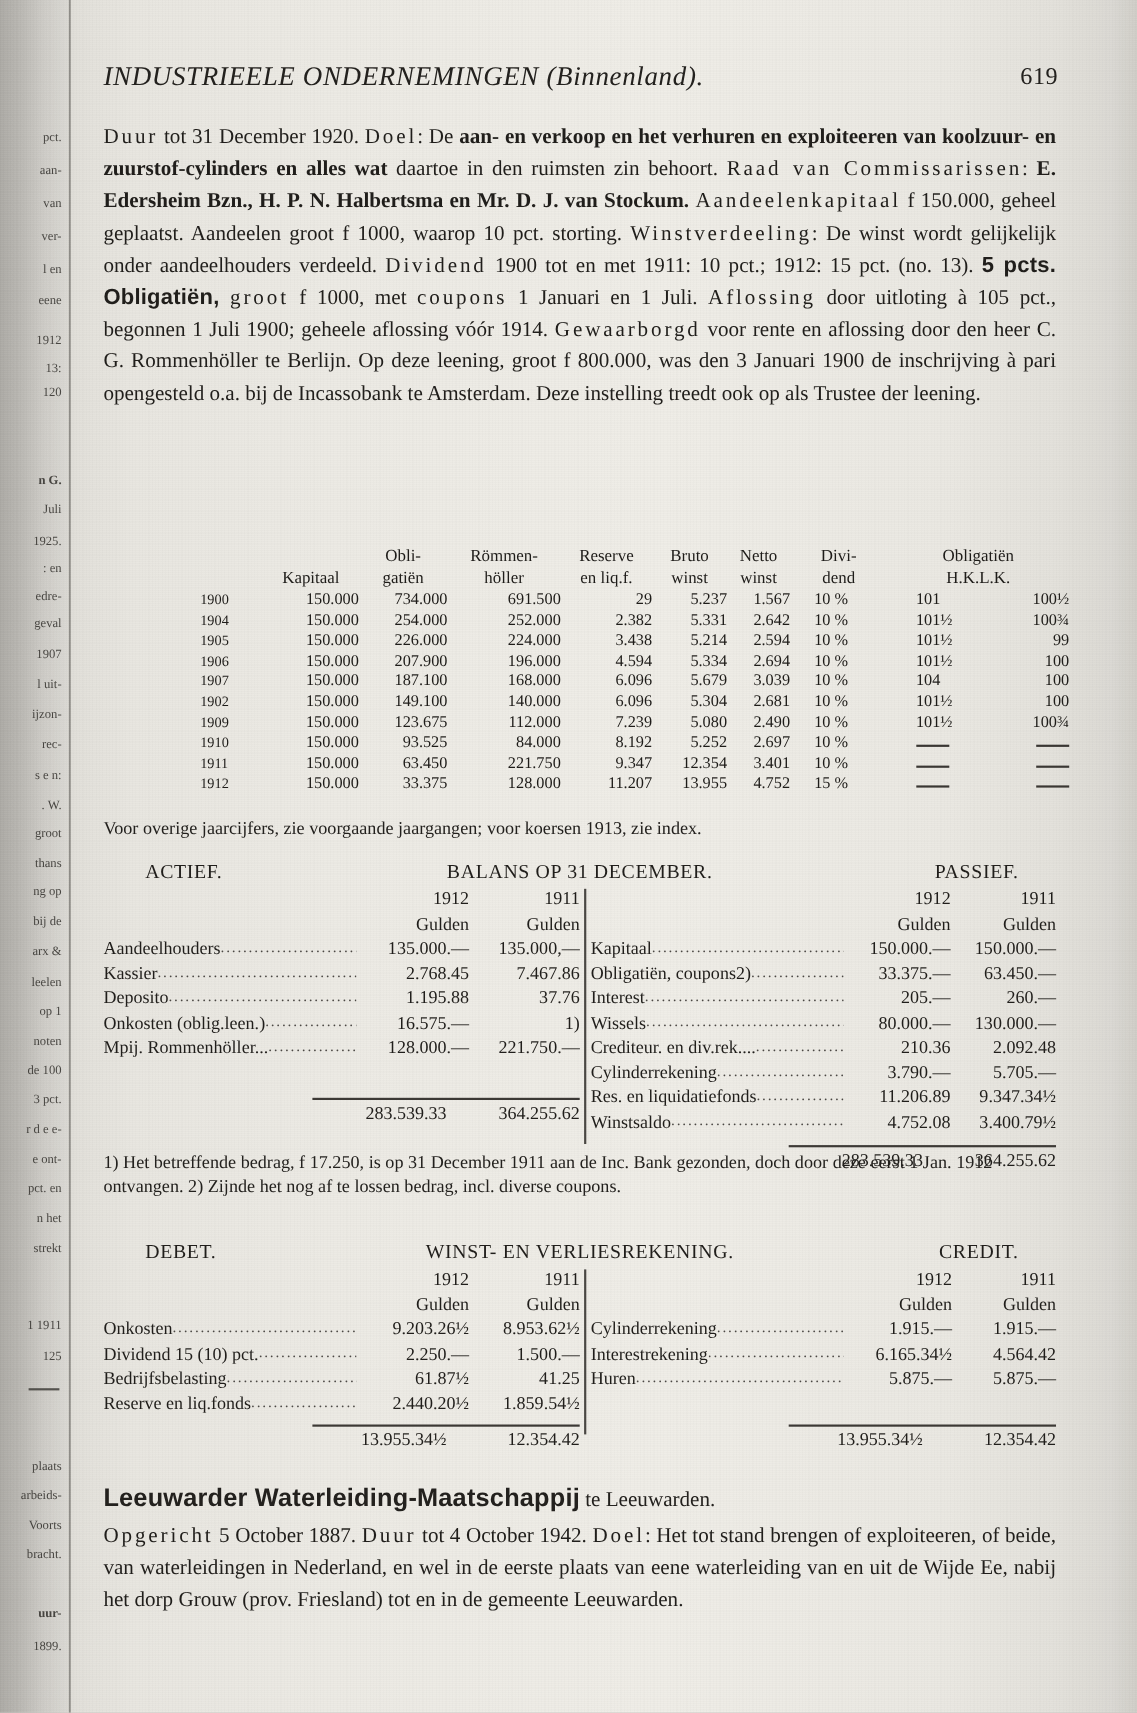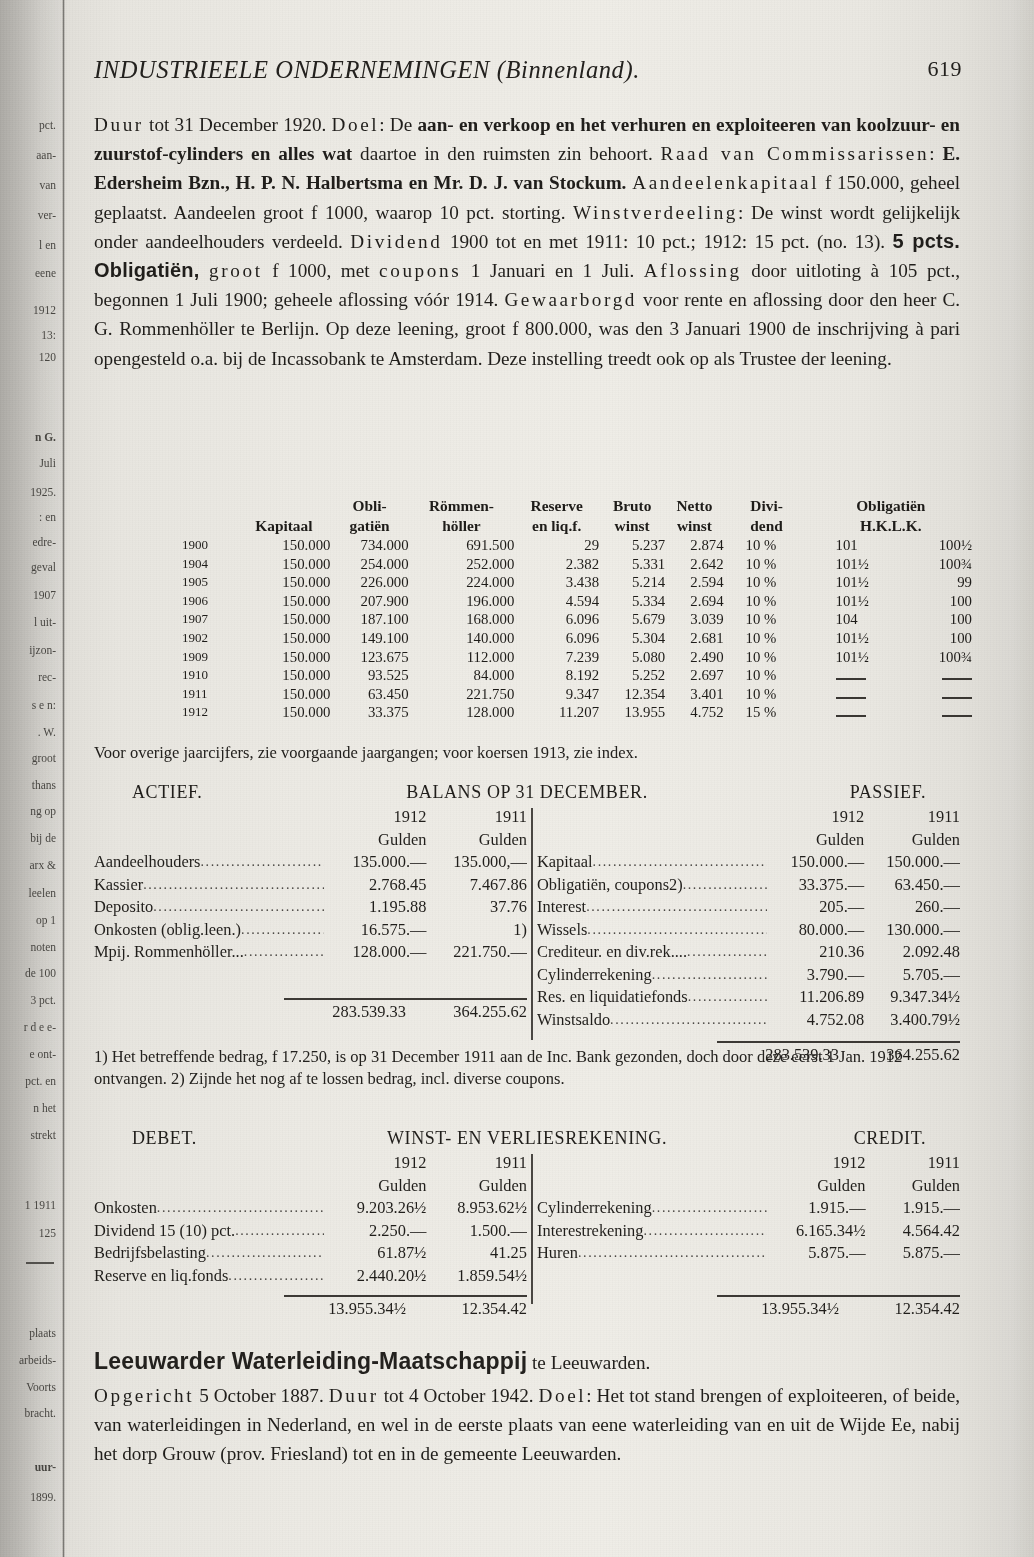--- a/index.html
+++ b/index.html
@@ -86,21 +86,20 @@
   #stat{
     position:absolute; left:96px; top:497px; width:790px;
     font-size:14.6px;
     color:#1e1c19;
     border-collapse:collapse;
   }
   #stat th, #stat td{ padding:0; font-weight:normal; }
   #stat thead th{
     font-size:15.4px; text-align:center; line-height:17.5px; vertical-align:bottom;
     padding-bottom:2px;
-    font-weight:bold;
   }
   #stat tbody td{ text-align:right; line-height:18.6px; font-size:14.8px; white-space:nowrap; }
   #stat tbody td.yr{ text-align:left; font-size:13px; padding-right:8px; }
   #stat tbody td.div{ text-align:left; padding-left:22px; }
   #stat tbody td.hk{ text-align:left; padding-left:26px; }
   #stat tbody td.lk{ text-align:right; padding-left:12px; width:54px;}
   .dash{ display:inline-block; width:30px; border-bottom:2px solid #3a3733; height:9px; }
 
   .note{
     position:absolute; left:8px; width:866px; font-size:16.5px; line-height:22px;
@@ -226,21 +225,21 @@
       </tr>
     </thead>
     <tbody id="stat-body">
         <tr>
           <td class="yr">1900</td>
           <td>150.000</td>
           <td>734.000</td>
           <td>691.500</td>
           <td>29</td>
           <td>5.237</td>
-          <td>2.874</td>
+          <td>1.567</td>
           <td class="div">10 %</td>
           <td class="hk">101</td>
           <td class="lk">100½</td>
         </tr>
         <tr>
           <td class="yr">1904</td>
           <td>150.000</td>
           <td>254.000</td>
           <td>252.000</td>
           <td>2.382</td>

